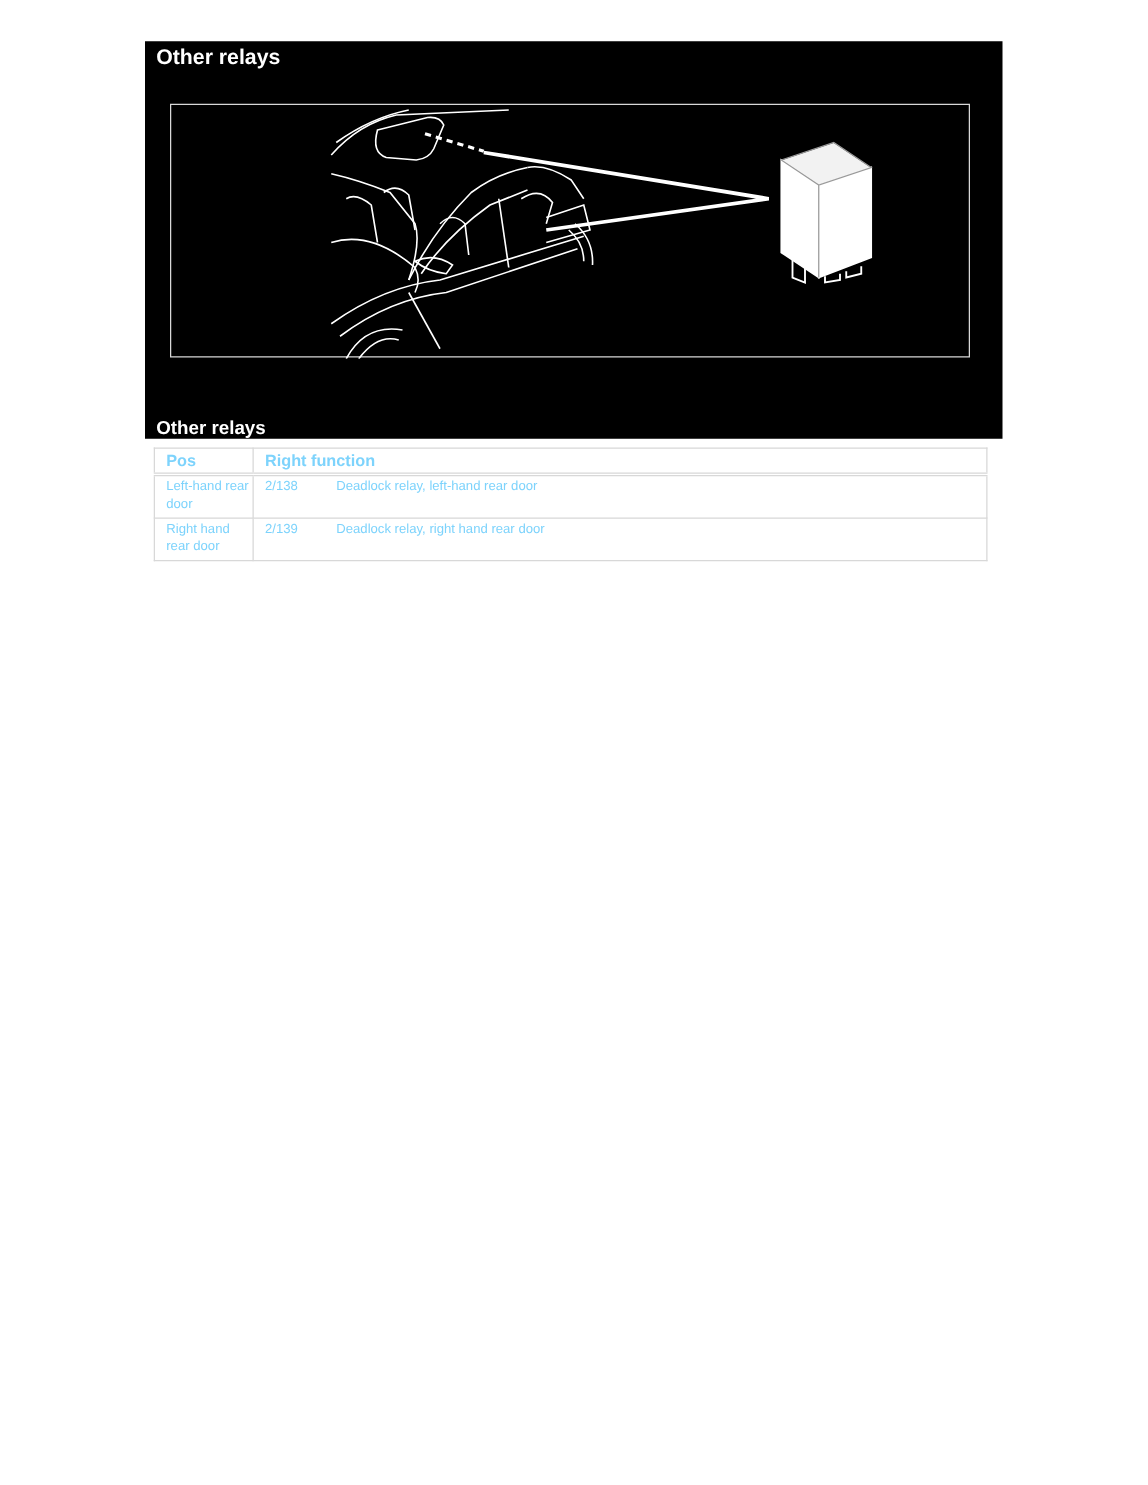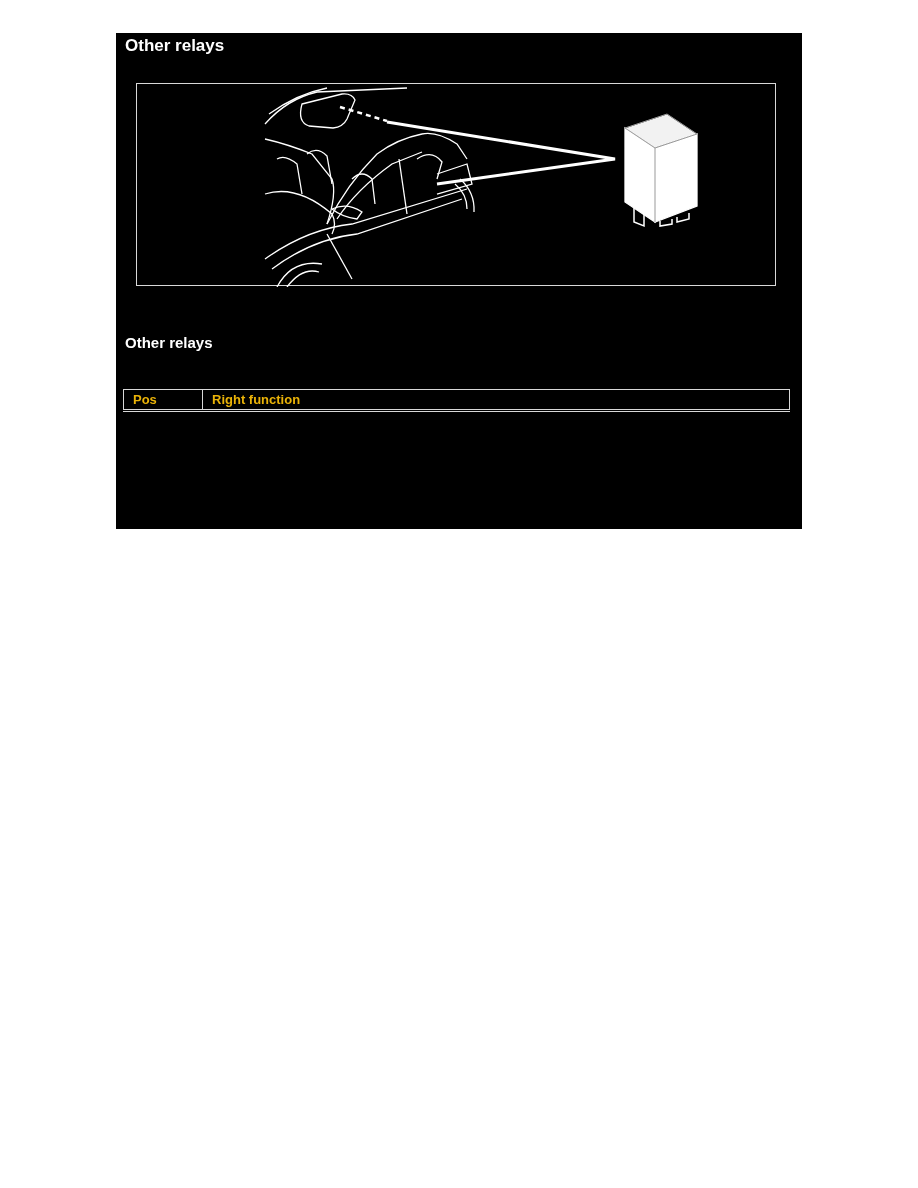--- a/index.html
+++ b/index.html
@@ -1,22 +1,22 @@
 <!DOCTYPE html>
 <html><head>
 <meta charset="utf-8">
 <style>
   html,body{margin:0;padding:0;background:#ffffff;}
   body{width:918px;height:1188px;position:relative;font-family:"Liberation Sans",sans-serif;}
-  .panel{position:absolute;left:116px;top:33px;width:686px;height:496px;background:#000;color:#fff;}
+  .panel{position:absolute;left:116px;top:33px;width:686px;height:318px;background:#000;color:#fff;}
   .title{position:absolute;left:9px;top:3px;font-size:17px;font-weight:bold;color:#fff;}
   .diagram{position:absolute;left:20px;top:50px;width:640px;height:203px;border:1px solid #d8d8d8;box-sizing:border-box;}
   .diagram svg{position:absolute;left:0;top:0;}
   .subtitle{position:absolute;left:9px;top:301px;font-size:15px;font-weight:bold;color:#fff;}
-  table{position:absolute;left:7px;top:325px;width:667px;border-collapse:collapse;color:#eab308;margin-top:31px;}
+  table{position:absolute;left:7px;top:325px;width:667px;border-collapse:collapse;color:#7dd3fc;}
   th,td{border:1px solid #d8d8d8;text-align:left;vertical-align:top;padding:0 0 0 9px;}
   th{font-size:13px;font-weight:bold;height:19px;line-height:19px;border-bottom:3px double #d8d8d8;}
   td{font-size:10.5px;line-height:14px;height:32px;padding-top:1px;}
   .col-pos{width:69px;}
   .code{display:inline-block;width:57px;}
 </style>
 </head>
 <body>
 
 <div class="panel">
@@ -72,15 +72,23 @@
   <div class="subtitle">Other relays</div>
 
   <table>
     <thead>
       <tr>
         <th class="col-pos">Pos</th>
         <th>Right function</th>
       </tr>
     </thead>
     <tbody>
+      <tr>
+        <td>Left-hand rear door</td>
+        <td><span class="code">2/138</span><span>Deadlock relay, left-hand rear door</span></td>
+      </tr>
+      <tr>
+        <td>Right hand rear door</td>
+        <td><span class="code">2/139</span><span>Deadlock relay, right hand rear door</span></td>
+      </tr>
     </tbody>
   </table>
 </div>
 
 </body></html>

